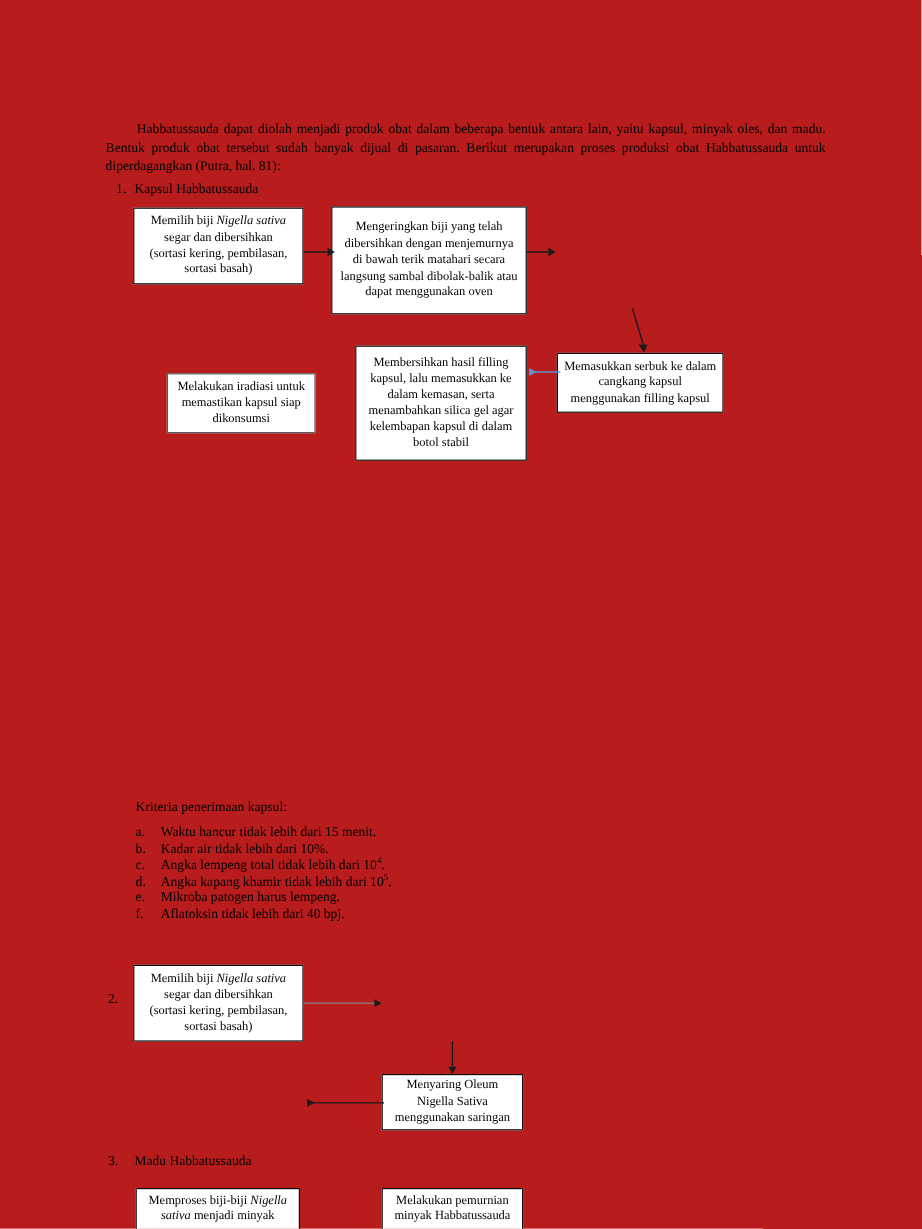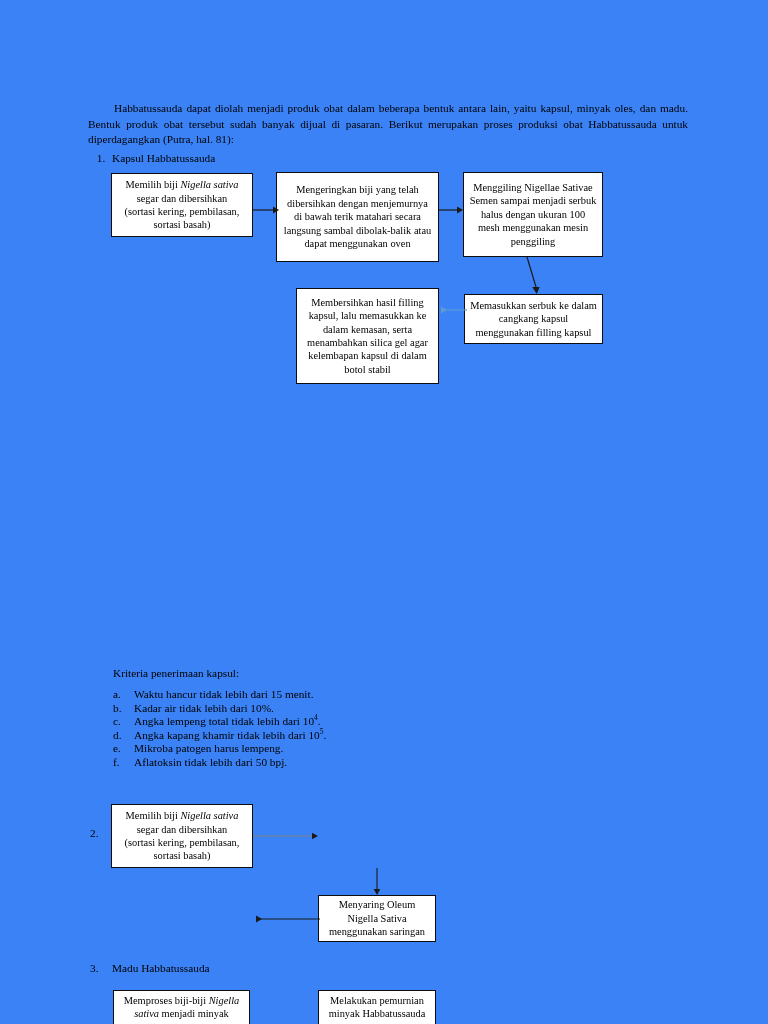--- a/index.html
+++ b/index.html
@@ -13,21 +13,21 @@
     position: relative;
     overflow: hidden;
     font-family: "Liberation Serif", serif;
     color: #000000;
   }
   .page {
     position: absolute;
     inset: 0;
     width: 768px;
     height: 1024px;
-    background: #3b82f6;
+    background: #b91c1c;
     text-decoration: underline;
   }
 
   
   .intro {
     position: absolute;
     left: 88px;
     top: 101px;
     width: 600px;
     font-size: 11.3px;
@@ -113,26 +113,26 @@
     <div>
       <span>Memilih biji </span><span class="ital">Nigella sativa</span><br>
       <span>segar dan dibersihkan</span><br>
       <span>(sortasi kering, pembilasan,</span><br>
       <span>sortasi basah)</span>
     </div>
   </div>
 
   <div class="fbox" style="left:276px; top:172px; width:163px; height:90px;">Mengeringkan biji yang telah dibersihkan dengan menjemurnya di bawah terik matahari secara langsung sambal dibolak-balik atau dapat menggunakan oven</div>
 
-  <div class="fbox" style="left:463px; top:172px; width:140px; height:85px;">Menggiling Nigellae Sativae Semen sampai menjadi serbuk halus dengan ukuran 100 mesh menggunakan mesin penggiling</div>
 
   <div class="fbox" style="left:296px; top:288px; width:143px; height:96px;">Membersihkan hasil filling kapsul, lalu memasukkan ke dalam kemasan, serta menambahkan silica gel agar kelembapan kapsul di dalam botol stabil</div>
 
   <div class="fbox" style="left:464px; top:294px; width:139px; height:50px;">Memasukkan serbuk ke dalam cangkang kapsul menggunakan filling kapsul</div>
 
+  <div class="fbox grayborder" style="left:139px; top:311px; width:124px; height:50px;">Melakukan iradiasi untuk memastikan kapsul siap dikonsumsi</div>
 
   <div class="conn" style="left:253px; top:205px;">
     <svg width="28" height="10" viewBox="0 0 28 10">
       <line x1="0" y1="5" x2="20" y2="5" stroke="#1a1a1a" stroke-width="1.2"></line>
       <path d="M20 1.4 L26 5 L20 8.6 Z" fill="#1a1a1a"></path>
     </svg>
   </div>
 
   <div class="conn" style="left:439px; top:205px;">
     <svg width="28" height="10" viewBox="0 0 28 10">
@@ -173,21 +173,21 @@
     <div class="krow">
       <span class="kmark">d.</span>
       <span><span>Angka kapang khamir tidak lebih dari 10</span><sup>5</sup><span>.</span></span>
     </div>
     <div class="krow">
       <span class="kmark">e.</span>
       <span>Mikroba patogen harus lempeng.</span>
     </div>
     <div class="krow">
       <span class="kmark">f.</span>
-      <span>Aflatoksin tidak lebih dari 50 bpj.</span>
+      <span>Aflatoksin tidak lebih dari 40 bpj.</span>
     </div>
   </div>
 
   <div class="list-item sec-2">
     <span class="num-label">2.</span><span>Minyak Oles Habbatussauda</span>
   </div>
 
   <div class="fbox" style="left:111px; top:804px; width:142px; height:64px;">
     <div>
       <span>Memilih biji </span><span class="ital">Nigella sativa</span><br>

